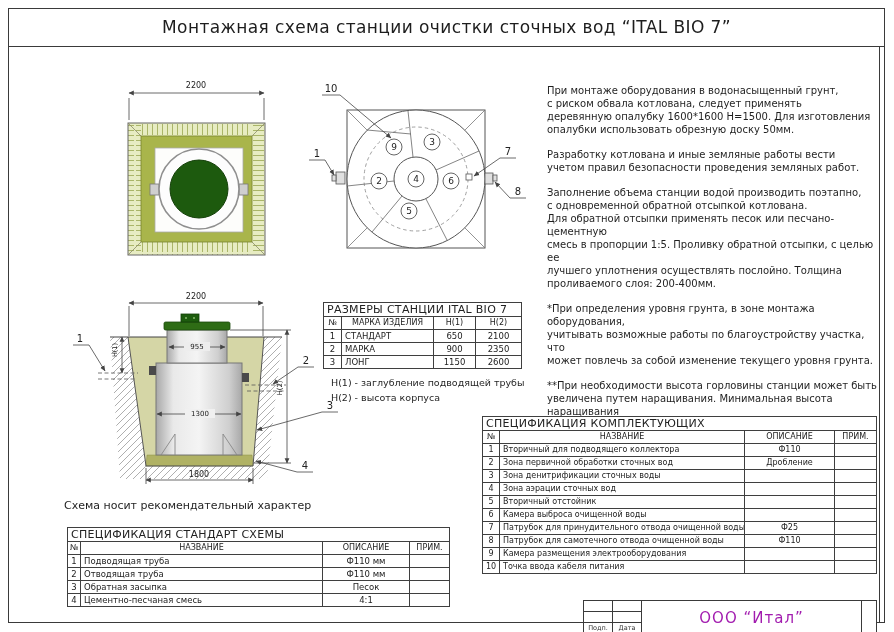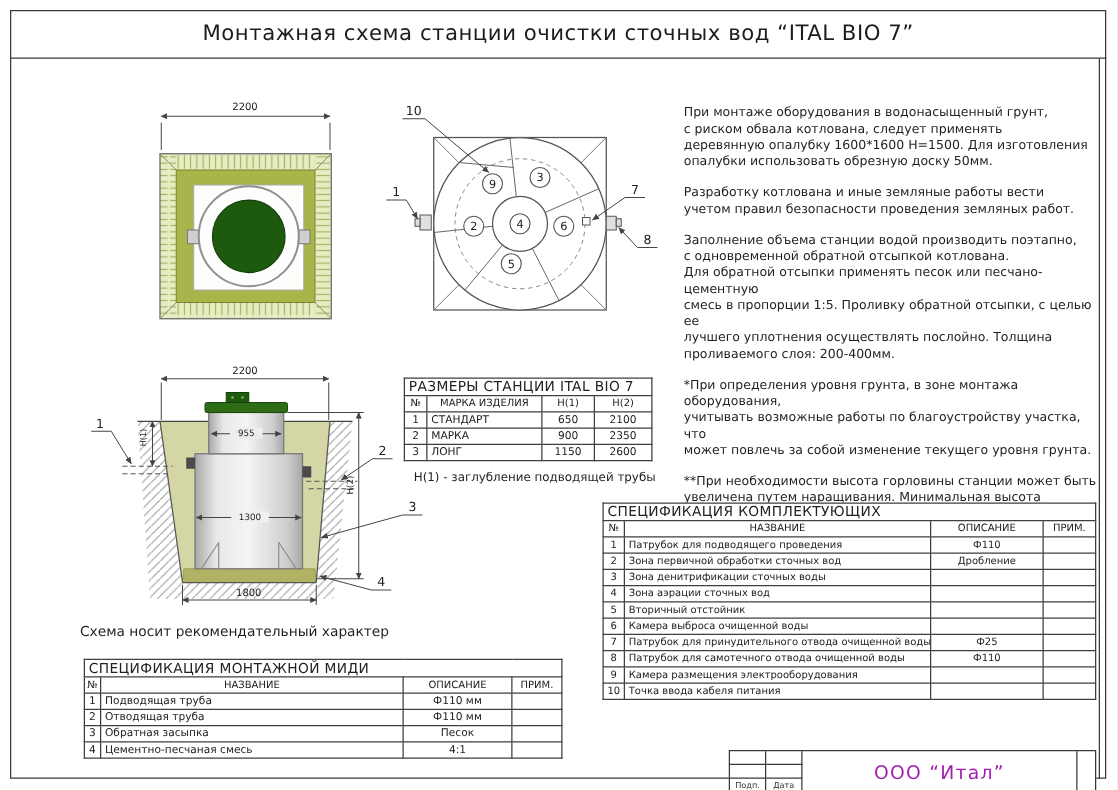--- a/index.html
+++ b/index.html
@@ -24,21 +24,21 @@
   .notes p { white-space:pre-line; margin-bottom:12px; }
 
   .dtable { position:absolute; border-collapse:collapse; table-layout:fixed; background:#fff; }
   .dtable td { border:1px solid #3f3f3f; font-size:8.5px; height:13px; line-height:12px; padding:0 3px; white-space:nowrap; overflow:hidden; }
   .dtable tr.ttl td { text-align:left; font-size:11px; height:14px; letter-spacing:.3px; }
   .dtable tr.hdr td { text-align:center; font-size:8px; padding:0 1px; }
   .dtable td.num  { text-align:center; padding:0; }
   .dtable td.desc { text-align:center; }
   table.sizes      { left:323px; top:302px; width:198px; }
   table.mounting   { left:67px;  top:527px; width:382px; }
-  table.components { left:482px; top:402px; width:394px; }
+  table.components { left:482px; top:416px; width:394px; }
   table.components td { font-size:8px; }
 
   .sizes-notes { position:absolute; left:331px; top:376px; font-size:9.5px; line-height:1.55; color:#1f1f1f; }
   .scheme-note { position:absolute; left:64px; top:499px; width:320px; font-size:11px; color:#1f1f1f; }
 
   .tblock { position:absolute; left:583px; top:588px; width:294px; height:36px; border:1.4px solid #3a3a3a; display:flex; background:#fff;margin-top:12px; }
   .tb-grid { width:58px; display:grid; grid-template-columns:29px 29px; grid-auto-rows:11.2px; }
   .tb-cell { border-right:1px solid #3a3a3a; border-bottom:1px solid #3a3a3a; font-size:6.5px; text-align:center; line-height:11px; color:#333; overflow:hidden; }
   .tb-cell:nth-child(even){ }
   .tb-cell.last-row { border-bottom:none; }
@@ -303,34 +303,35 @@
     <tr>
       <td class="num">3</td>
       <td>ЛОНГ</td>
       <td class="desc">1150</td>
       <td class="desc">2600</td>
     </tr>
   </tbody>
     </table>
   <div class="sizes-notes">
     <div>H(1) - заглубление подводящей трубы</div>
+    <div>H(2) - высота корпуса</div>
   </div>
 
   <div class="scheme-note">Схема носит рекомендательный характер</div>
 
   <table class="dtable mounting">
     <colgroup>
         <col style="width:13px">
         <col style="width:242px">
         <col style="width:87px">
         <col style="width:40px">
       </colgroup>
     <tbody>
         <tr class="ttl">
-          <td colspan="4">СПЕЦИФИКАЦИЯ МОНТАЖНОЙ МИДИ</td>
+          <td colspan="4">СПЕЦИФИКАЦИЯ СТАНДАРТ СХЕМЫ</td>
         </tr>
     <tr class="hdr">
       <td>№</td>
       <td>НАЗВАНИЕ</td>
       <td>ОПИСАНИЕ</td>
       <td>ПРИМ.</td>
     </tr>
     <tr>
       <td class="num">1</td>
       <td>Подводящая труба</td>
@@ -370,21 +371,21 @@
           <td colspan="4">СПЕЦИФИКАЦИЯ КОМПЛЕКТУЮЩИХ</td>
         </tr>
     <tr class="hdr">
       <td>№</td>
       <td>НАЗВАНИЕ</td>
       <td>ОПИСАНИЕ</td>
       <td>ПРИМ.</td>
     </tr>
     <tr>
       <td class="num">1</td>
-      <td>Патрубок для подводящего проведения</td>
+      <td>Вторичный для подводящего коллектора</td>
       <td class="desc">Ф110</td>
       <td></td>
     </tr>
     <tr>
       <td class="num">2</td>
       <td>Зона первичной обработки сточных вод</td>
       <td class="desc">Дробление</td>
       <td></td>
     </tr>
     <tr>

